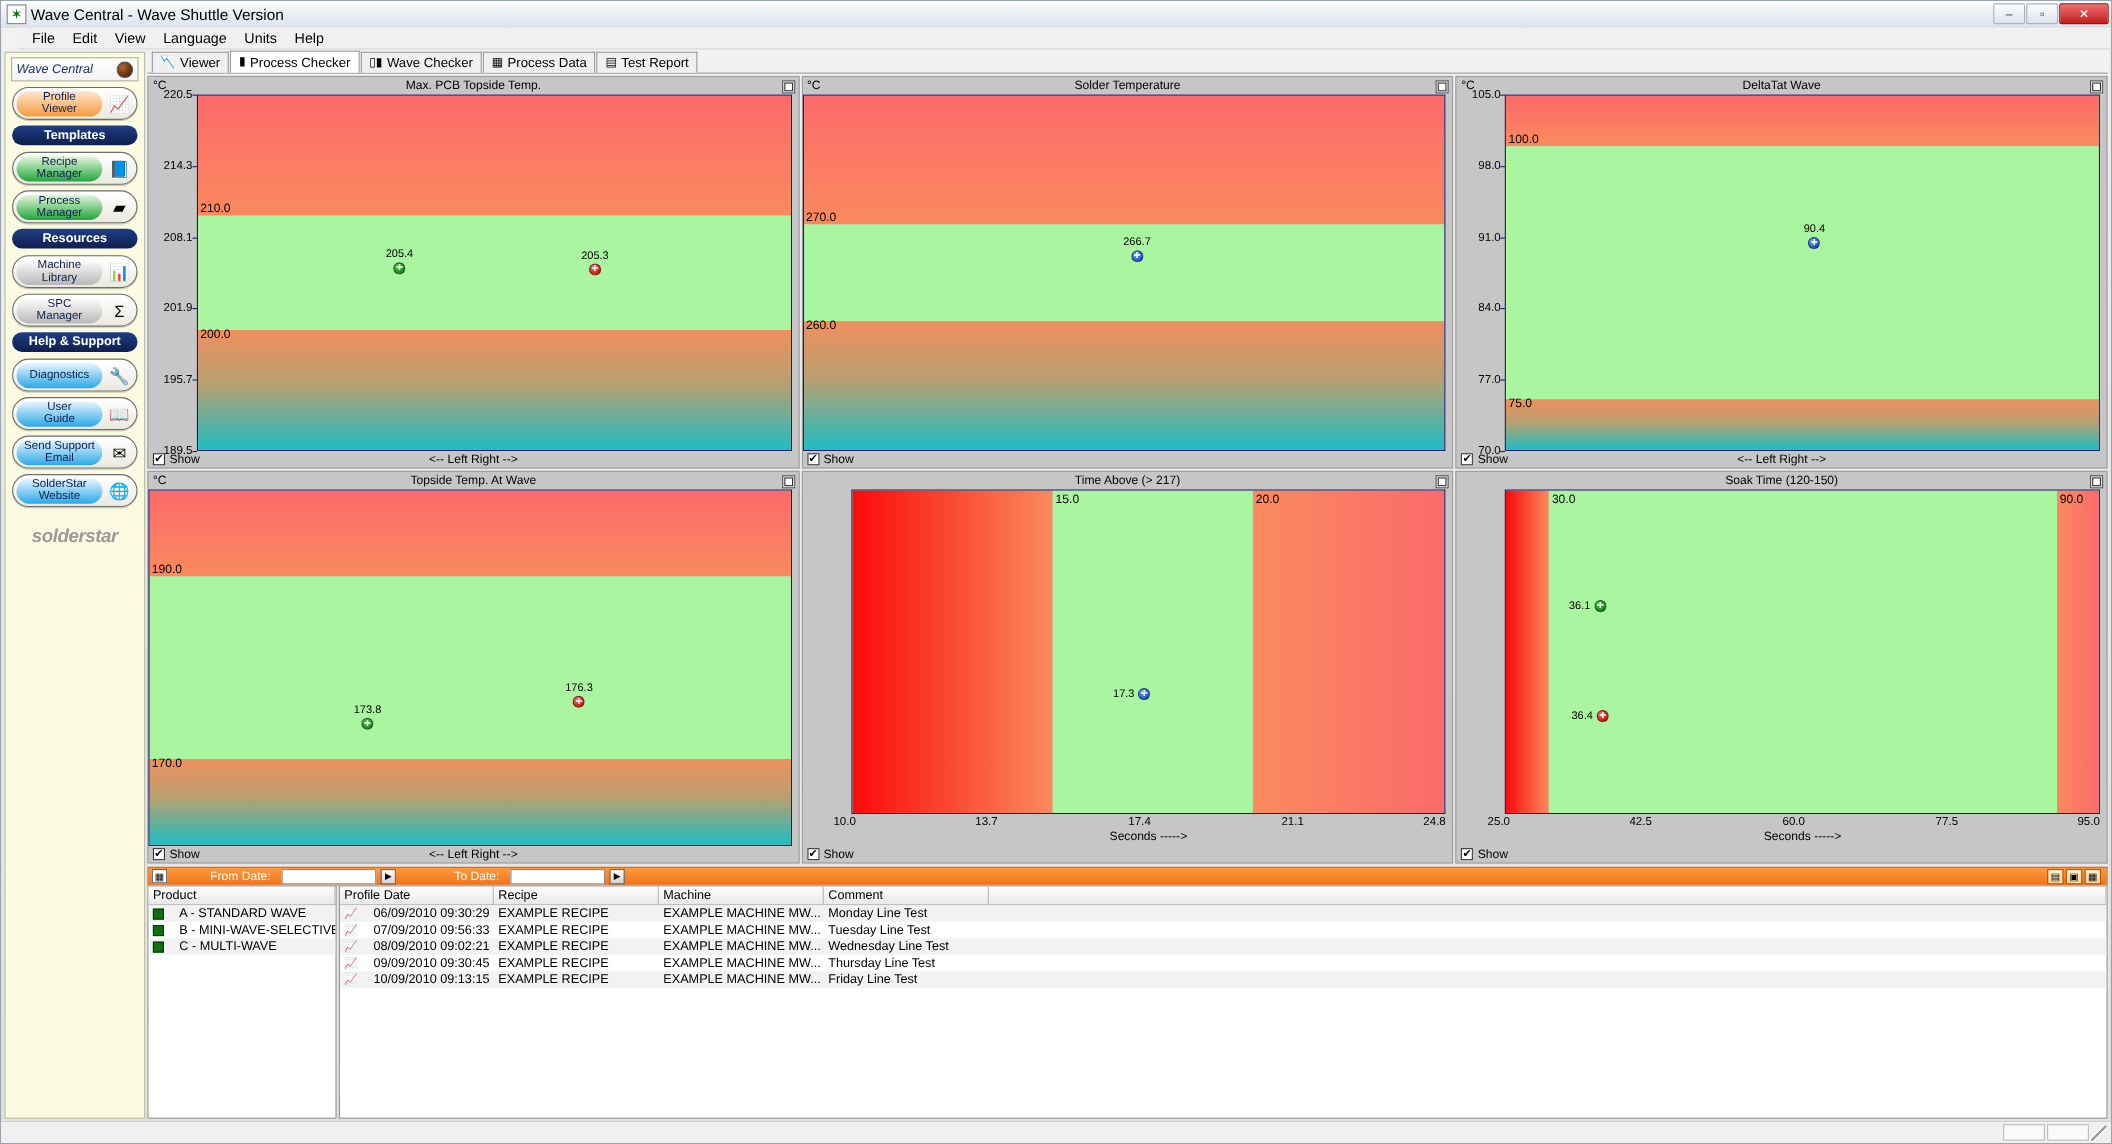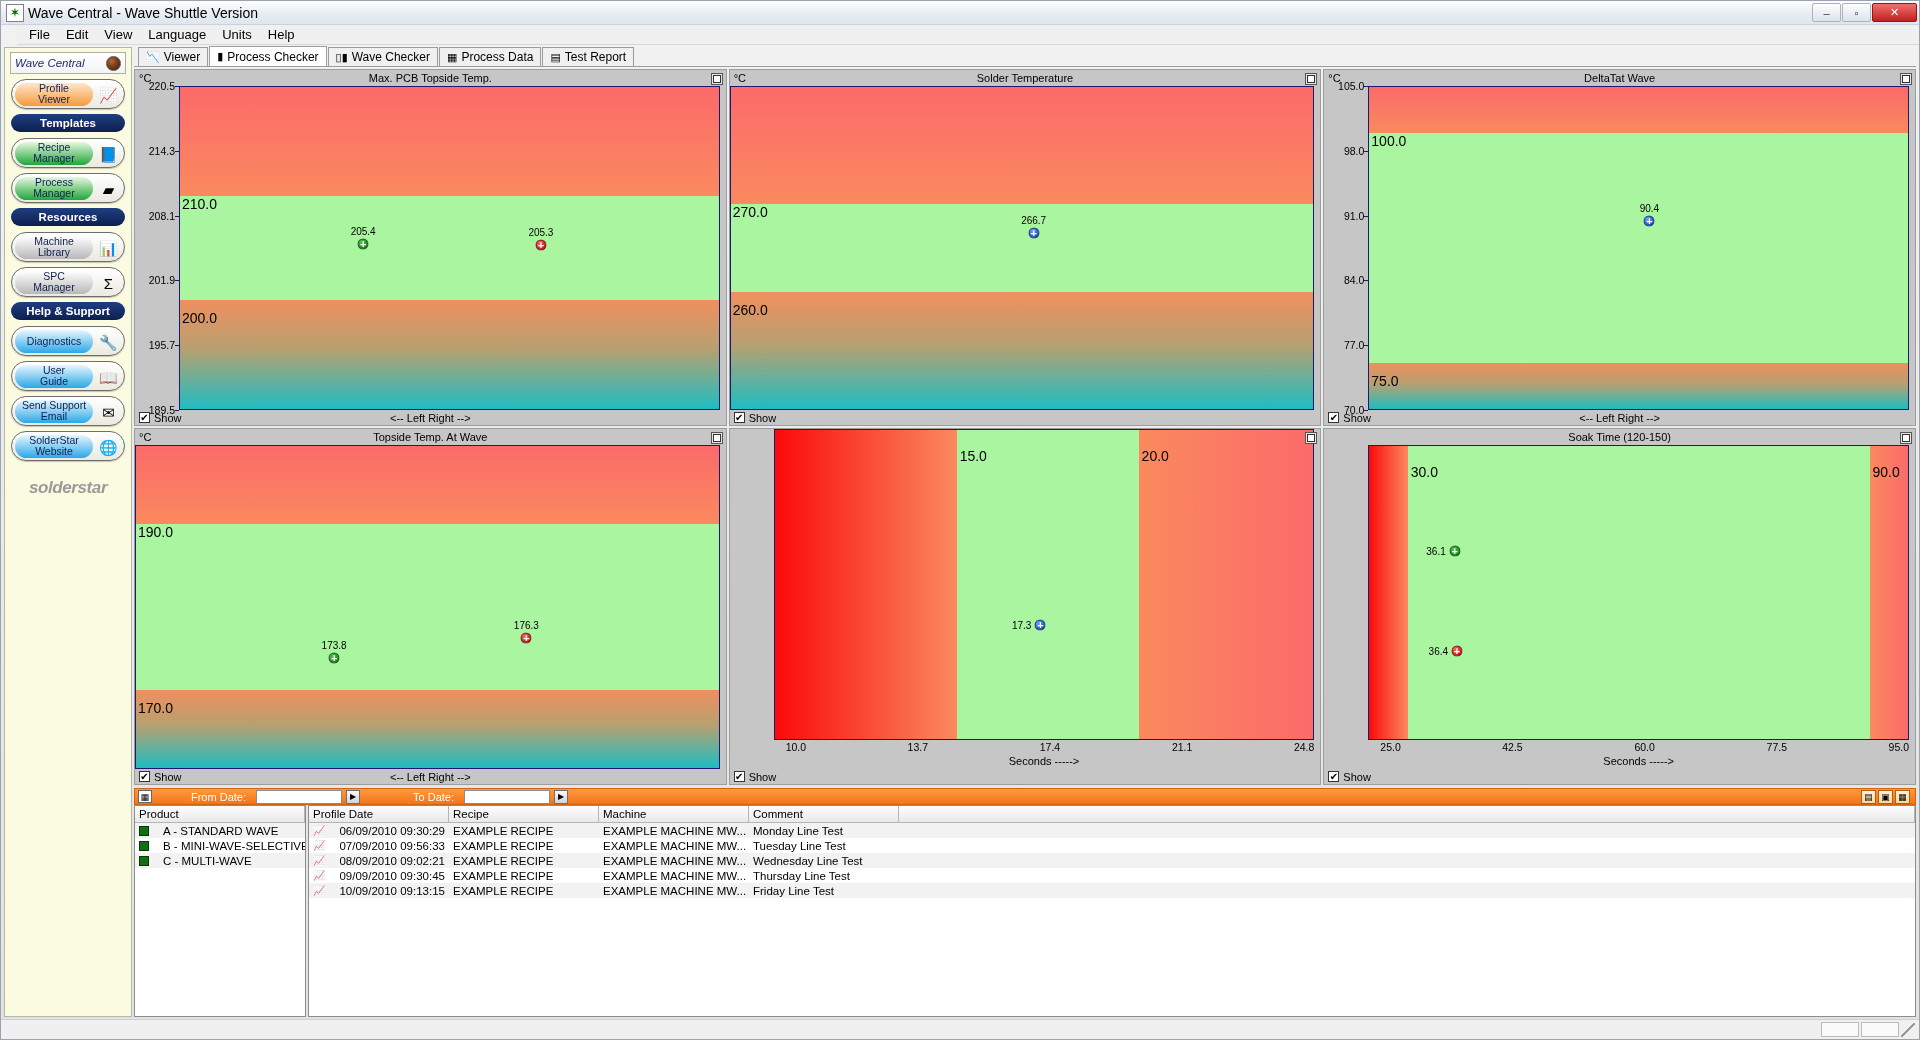--- a/index.html
+++ b/index.html
@@ -199,22 +199,22 @@
   .y-axis .ytick::after {
     content: ""; position: absolute; right: -4px; top: 50%;
     width: 4px; height: 1px; background: #1a1a6e;
   }
   .plot {
     flex: 1 1 auto; position: relative; margin-right: 6px;
     border: 1px solid #1a1a6e; overflow: hidden; min-width: 0;
   }
   .band { position: absolute; left: 0; right: 0; }
   .limlabel {
-    position: absolute; left: 2px; font-size: 14px; color: #000;
-    transform: translateY(-100%); white-space: nowrap; z-index: 3; margin-top: 16px;
+    position: absolute; left: 2px; font-size: 11px; color: #000;
+    transform: translateY(-100%); white-space: nowrap; z-index: 3;
   }
   .limlabel.xlim { transform: none; top: 2px; }
   .dot {
     position: absolute; transform: translate(-50%, -50%);
     width: 11px; height: 11px; border-radius: 50%;
     display: flex; align-items: center; justify-content: center;
     font-size: 11px; color: #fff; line-height: 1; font-weight: bold;
     border: 1px solid #00000055; z-index: 4;
   }
   .dot.green  { background: radial-gradient(circle at 35% 30%, #4ec94e, #0d6b12); }
@@ -234,21 +234,21 @@
   .cbox {
     width: 11px; height: 11px; background: #fff; border: 1px solid #333;
     display: flex; align-items: center; justify-content: center;
     font-size: 10px; line-height: 1; color: #000;
   }
   .chart-foot .axlabel {
     position: absolute; left: 0; right: 0; text-align: center; font-size: 11px;
   }
   .x-axis {
     height: 15px; flex: 0 0 15px; position: relative; margin-right: 6px;
-    margin-left: 56px;
+    margin-left: 28px;
   }
   .x-axis .xtick {
     position: absolute; top: 1px; transform: translateX(-50%);
     font-size: 10.5px; color: #000; white-space: nowrap;
   }
   .xaxis-title {
     height: 14px; flex: 0 0 14px; text-align: center; font-size: 11px;
     margin-left: 44px; margin-right: 6px;
   }
 
@@ -568,20 +568,24 @@
             </div>
             <div class="chart-foot">
               <div class="show-wrap">
                 <span class="cbox">✔</span>
                 <span>Show</span>
               </div>
               <div class="axlabel">&lt;-- Left Right --&gt;</div>
             </div>
           </div>
           <div class="chart-panel">
+            <div class="chart-head">
+              <span class="unit"></span>
+              <span class="ctitle">Time Above (&gt; 217)</span>
+            </div>
             <div class="maxbtn"></div>
             <div class="chart-body">
               <div class="y-axis"></div>
               <div class="plot">
                 <div class="band" style="inset: 0px auto 0px 0px; width: 33.7838%; background: linear-gradient(90deg, rgb(251, 10, 10), rgb(250, 138, 94));"></div>
                 <div class="band" style="inset: 0px auto 0px 33.7838%; width: 33.7838%; background: rgb(170, 245, 160);"></div>
                 <div class="band" style="inset: 0px 0px 0px 67.5676%; background: linear-gradient(90deg, rgb(250, 138, 94), rgb(252, 106, 106));"></div>
                 <div class="limlabel xlim" style="left: calc(33.7838% + 3px);">15.0</div>
                 <div class="limlabel xlim" style="left: calc(67.5676% + 3px);">20.0</div>
                 <div class="dotlbl side" style="left: calc(49.3243% - 9px); top: 63%;">17.3</div>

